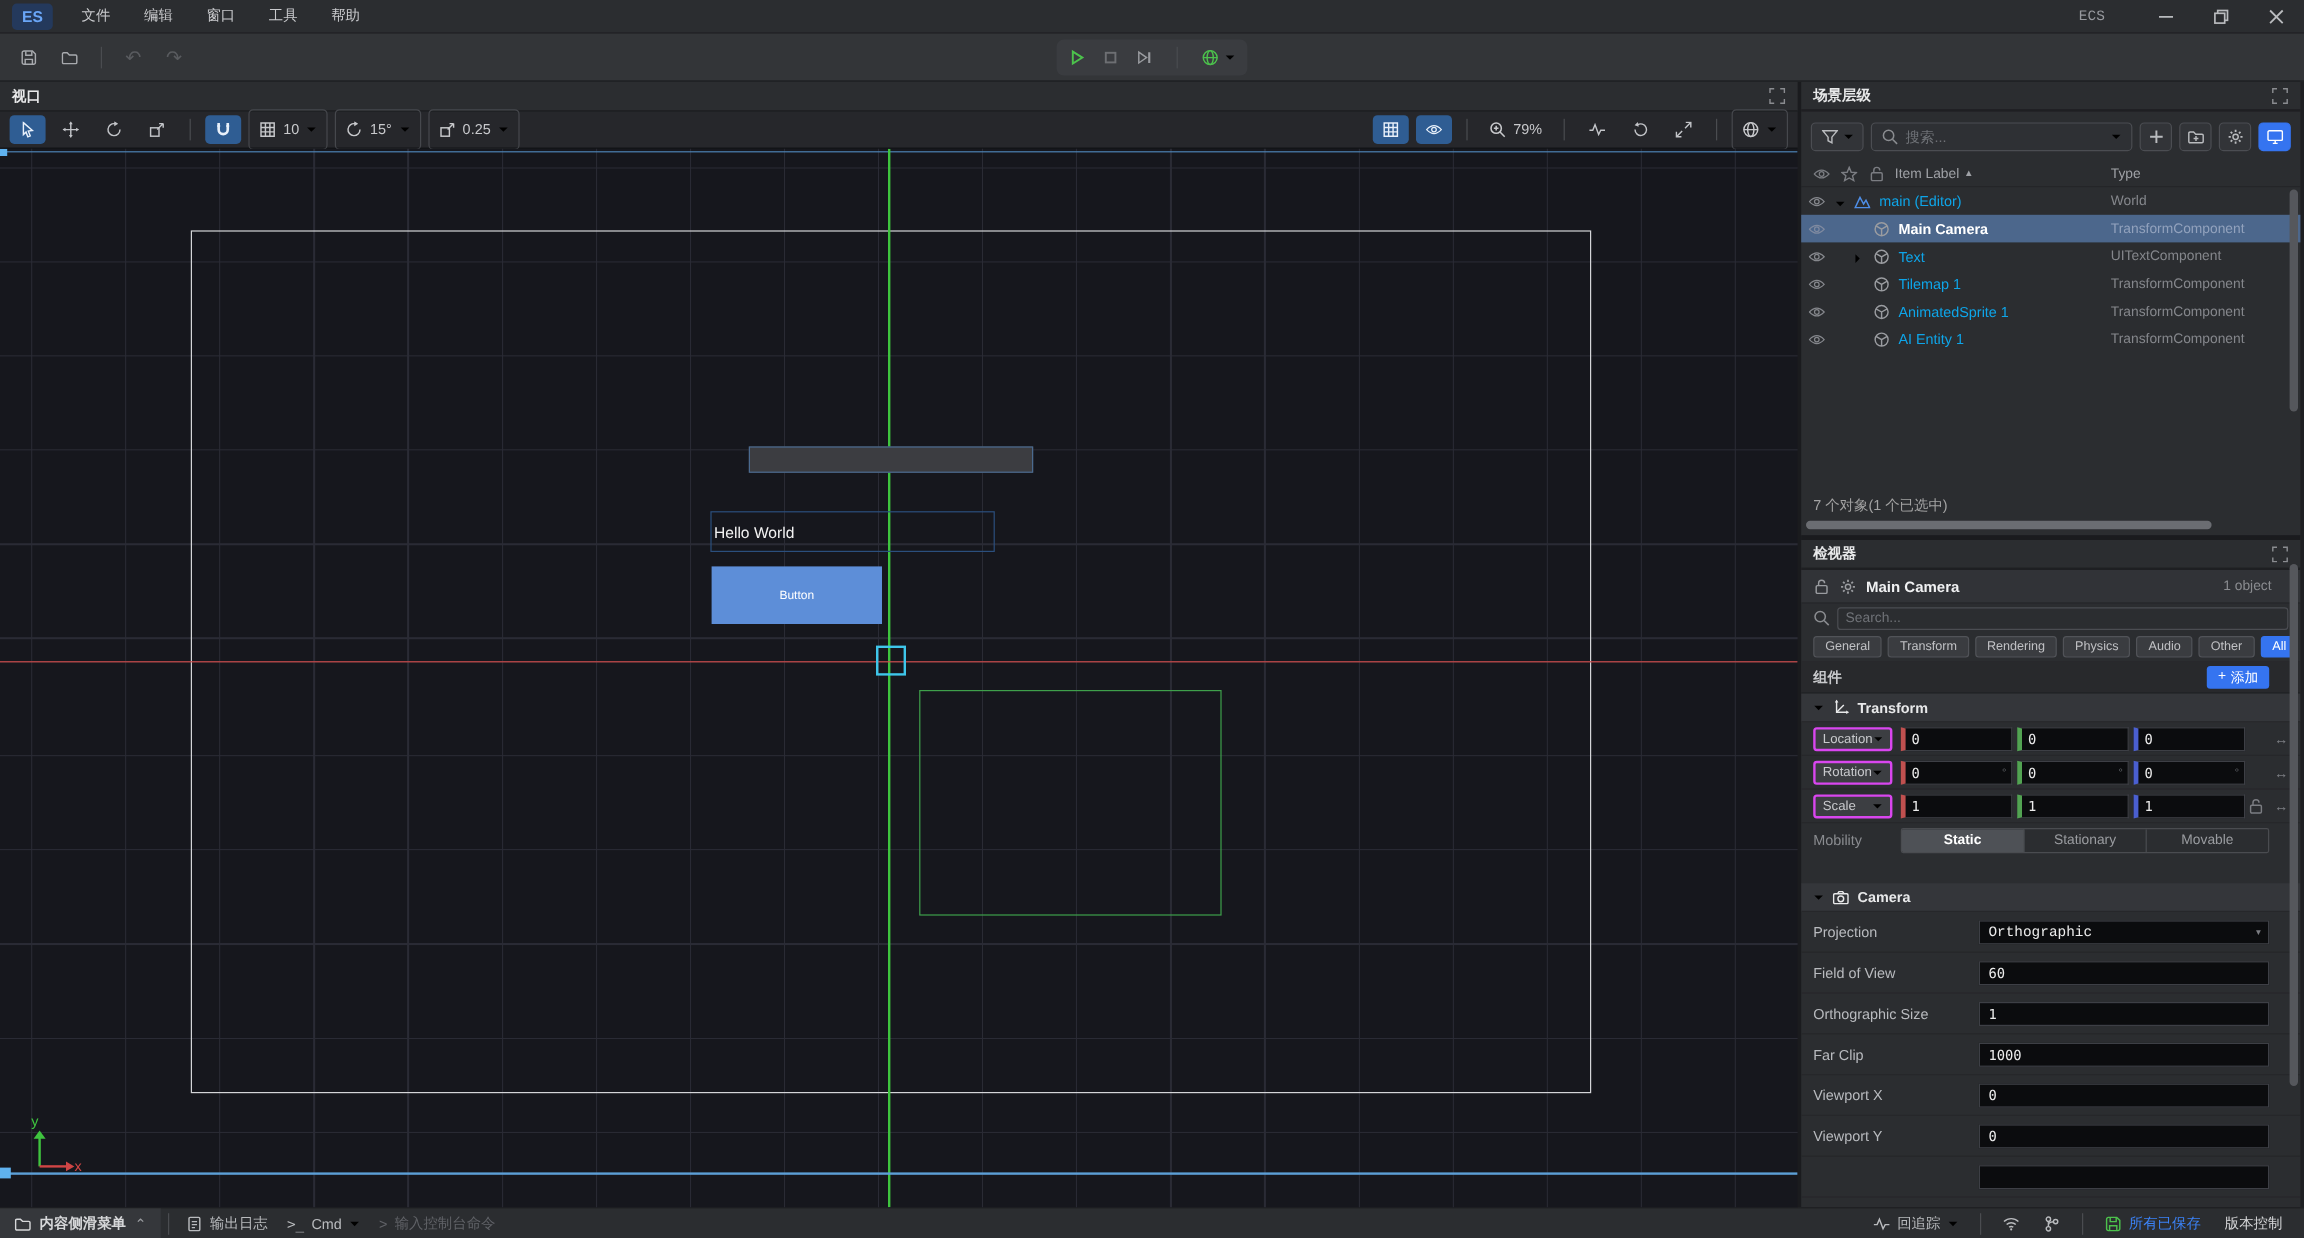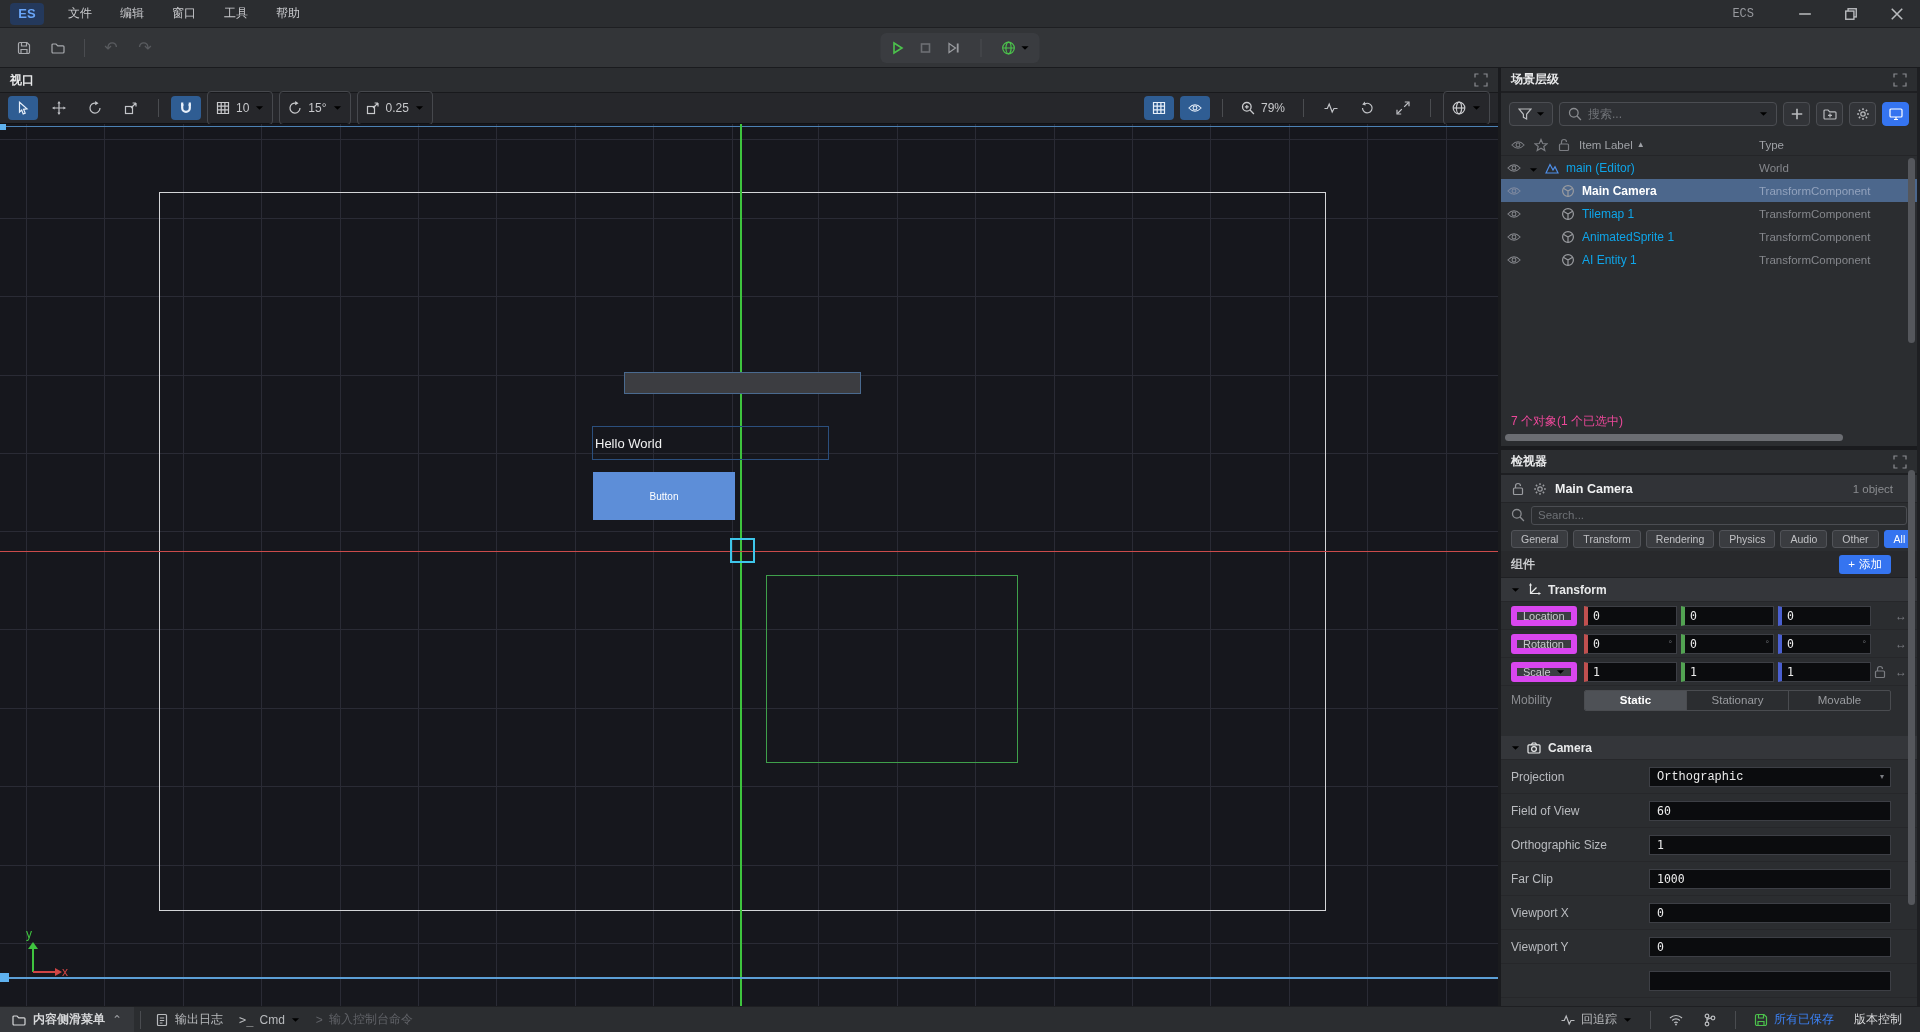--- a/index.html
+++ b/index.html
@@ -92,21 +92,21 @@
   .trow .eye { width:22px; color:#85878c; display:flex; }
   .trow .gap16 { width:16px; display:flex; color:#9a9ca0; }
   .trow .ent-ic { width:18px; display:flex; color:#9a9ca0; }
   .trow .ent-ic.blue { color:#4f8fe8; }
   .trow .rlabel { margin-left:3px; color:#0ea5e9; }
   .trow .rtype { position:absolute; left:258px; color:#85878c; font-size:11.5px; }
   .trow.sel { background:#4c678c; }
   .trow.sel .rlabel { color:#fff; font-weight:bold; }
   .trow.sel .rtype { color:#92a2bd; }
   .trow.sel .eye { color:#7f8aa0; }
-  .hier-footer { margin-top:auto; padding:4px 10px 2px; color:#ec4899; }
+  .hier-footer { margin-top:auto; padding:4px 10px 2px; color:#a3a3a3; }
   .hscroll { height:8px; margin:2px 2px 4px; position:relative; }
   .hscroll .thumb { position:absolute; left:2px; top:0; width:338px; height:7px; background:#6b6d72; border-radius:4px; }
   .vscroll-h { position:absolute; right:2px; top:90px; width:7px; height:255px; }
   .vscroll-h .thumb { position:absolute; top:0; width:7px; height:185px; background:#55575c; border-radius:4px; }
 
   
   .inspector { flex:1; display:flex; flex-direction:column; overflow:hidden; position:relative; }
   .obj-row { height:28px; background:#313337; display:flex; align-items:center; padding:0 10px; gap:8px; border-bottom:1px solid #242528; }
   .obj-name { font-weight:bold; color:#f0f1f2; font-size:12.5px; }
   .obj-count { margin-left:auto; color:#8a8c90; font-size:11.5px; margin-right:14px; }
@@ -119,21 +119,21 @@
     border-radius:3px; font-size:10.5px; color:#c0c1c4; }
   .tab.active { background:#3574f0; border-color:#3574f0; color:#fff; }
   .comp-row { height:27px; background:#28292c; display:flex; align-items:center; padding:0 10px; border-bottom:1px solid #1f2023; }
   .comp-label { color:#c8c9cc; font-weight:bold; font-size:12px; }
   .add-btn { margin-left:auto; margin-right:16px; height:19px; background:#3574f0; color:#fff; border-radius:3px;
     display:flex; align-items:center; padding:0 9px; gap:4px; font-size:11.5px; }
   .section-header { height:24px; background:#34363a; display:flex; align-items:center; gap:7px; padding:0 10px;
     color:#e8e9ea; font-weight:bold; border-bottom:1px solid #26272a; }
   .section-header .chev { color:#9a9ca0; }
   .t-row { height:28px; display:flex; align-items:center; padding:0 10px; border-bottom:1px solid #26272a; }
-  .dd-label { width:66px; height:20px; background:#3c3e42; border:6px solid #d946ef; border-radius:3px;
+  .dd-label { width:66px; height:20px; background:#3c3e42; border:2px solid #d946ef; border-radius:3px;
     display:flex; align-items:center; justify-content:space-between; padding:0 6px; color:#c8c9cc; font-size:11px; }
   .axes { display:flex; gap:4px; margin-left:7px; }
   .axis-input { width:93px; height:20px; background:#0b0c0e; border:1px solid #3d3f45; border-left-width:4px;
     display:flex; align-items:center; position:relative; }
   .axis-input.rx { border-left-color:#c0504f; } .axis-input.gy { border-left-color:#52a352; } .axis-input.bz { border-left-color:#4a5fd0; }
   .axis-input input { width:100%; background:transparent; border:none; outline:none; color:#ececec;
     font-family:"DejaVu Sans Mono",monospace; font-size:11.5px; padding-left:5px; }
   .axis-input .unit { position:absolute; right:4px; color:#6b6e73; font-size:9px; }
   .t-icons { margin-left:auto; display:flex; gap:8px; color:#7b7d82; align-items:center; }
   .mob-row { height:28px; display:flex; align-items:center; padding:0 10px; }
@@ -618,20 +618,40 @@
               </span>
             <span class="gap16"></span>
               <span class="gap16"></span>
             <span class="ent-ic">
                 <svg class="i" width="13" height="13">
                   <use href="#i-entity"></use>
                 </svg>
               </span>
             <span class="rlabel">Main Camera</span>
             <span class="rtype">TransformComponent</span>
+          </div>
+          <div class="trow">
+            <span class="eye">
+                <svg class="i" width="13" height="11">
+                  <use href="#i-eye"></use>
+                </svg>
+              </span>
+            <span class="gap16"></span>
+            <span class="gap16">
+                <svg class="chev" style="width:6px;height:9px;margin-top:3px">
+                  <use href="#i-chevr"></use>
+                </svg>
+              </span>
+            <span class="ent-ic">
+                <svg class="i" width="13" height="13">
+                  <use href="#i-entity"></use>
+                </svg>
+              </span>
+            <span class="rlabel">Text</span>
+            <span class="rtype">UITextComponent</span>
           </div>
           <div class="trow">
             <span class="eye">
                 <svg class="i" width="13" height="11">
                   <use href="#i-eye"></use>
                 </svg>
               </span>
             <span class="gap16"></span>
               <span class="gap16"></span>
             <span class="ent-ic">

